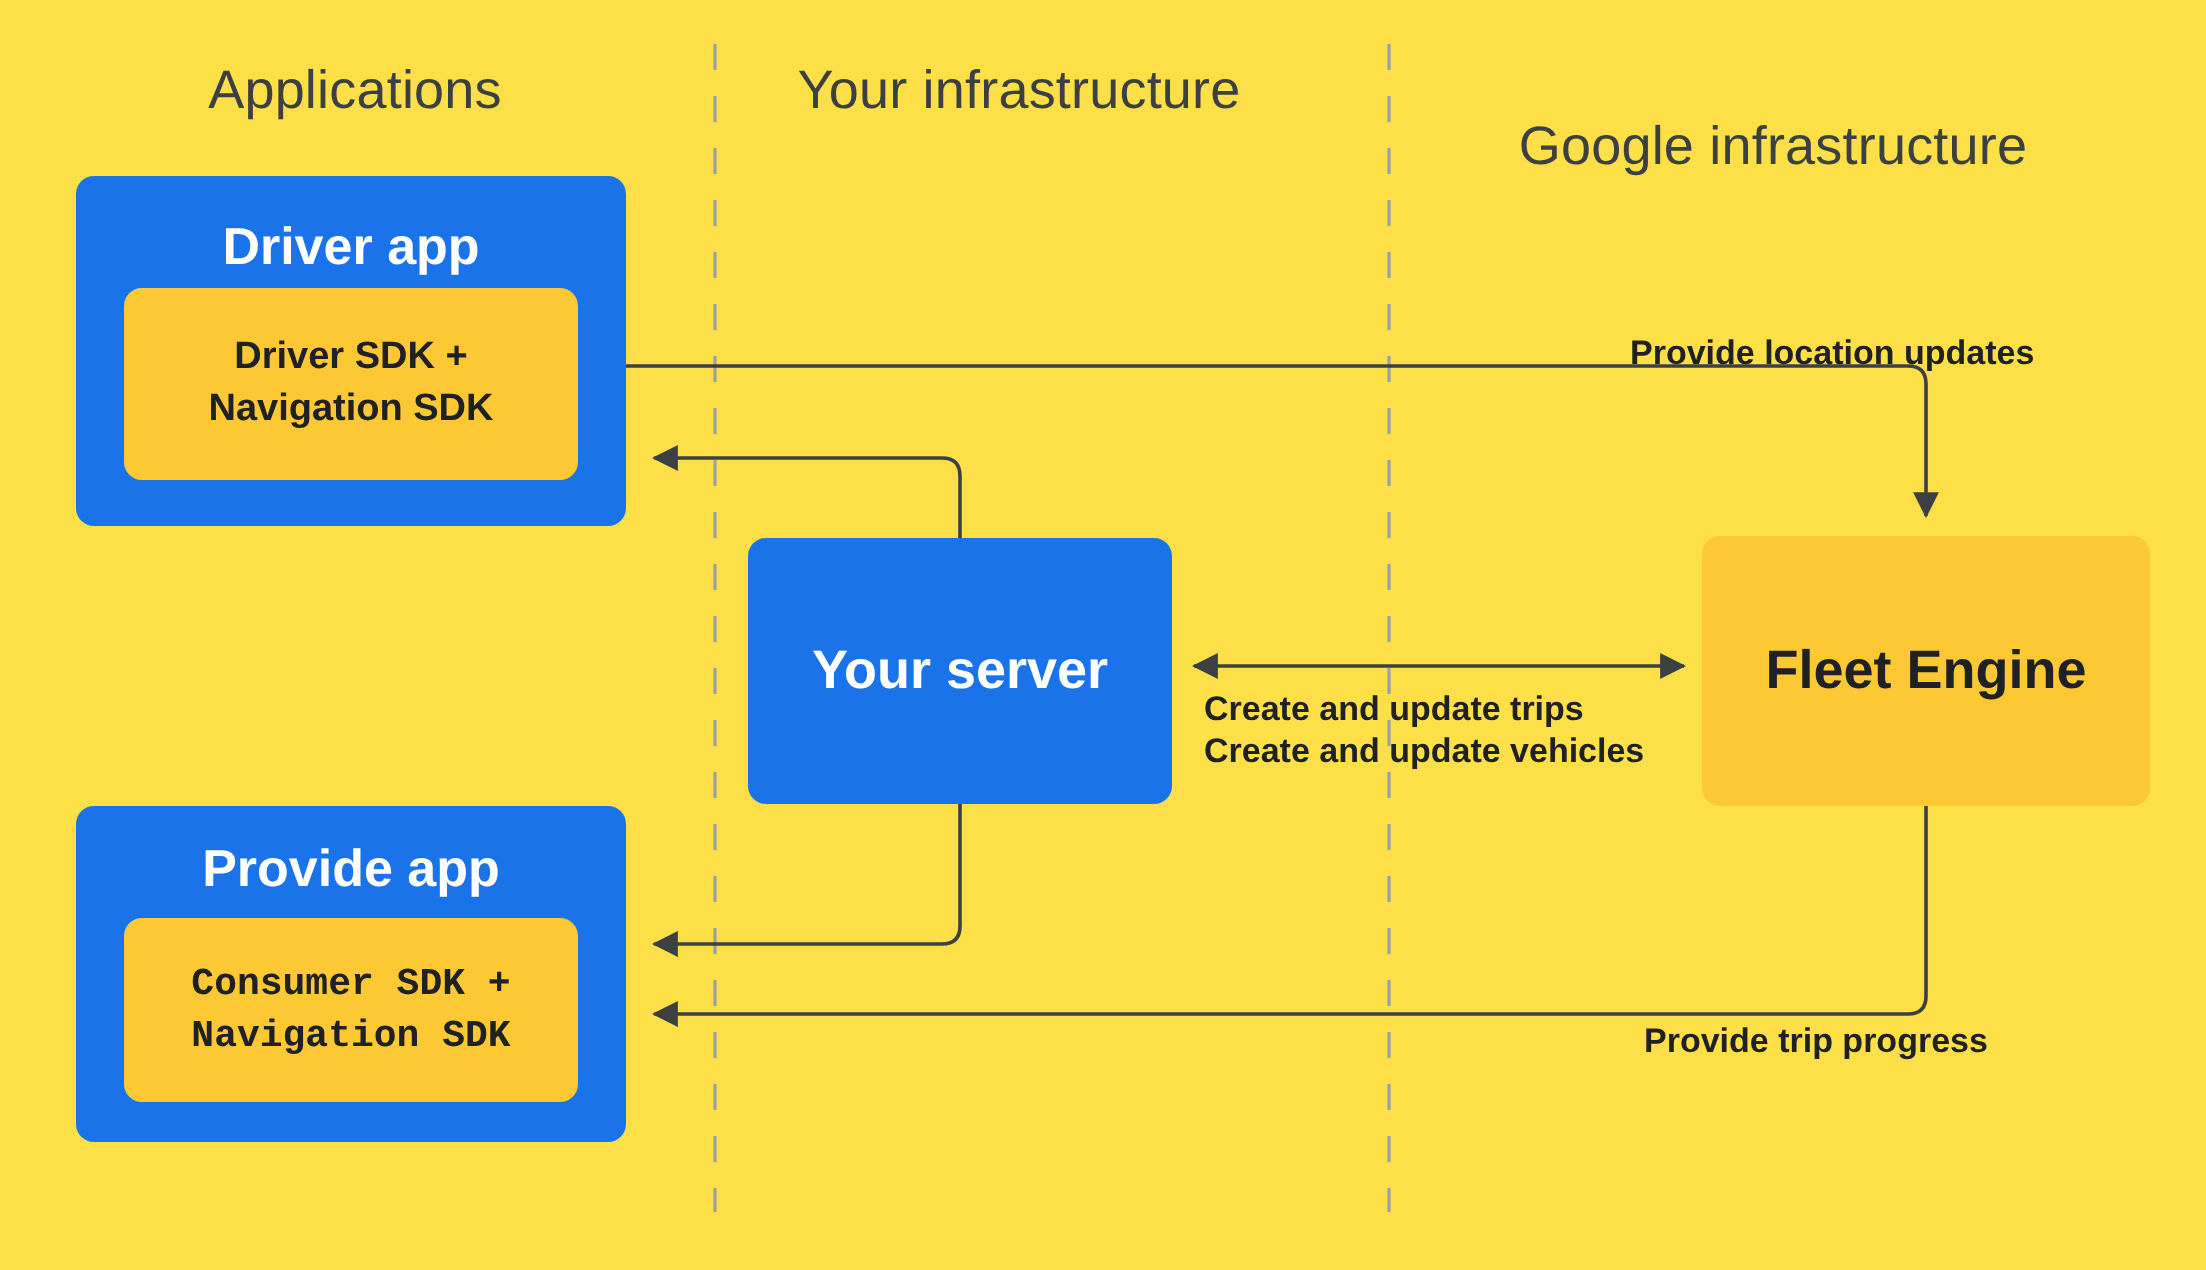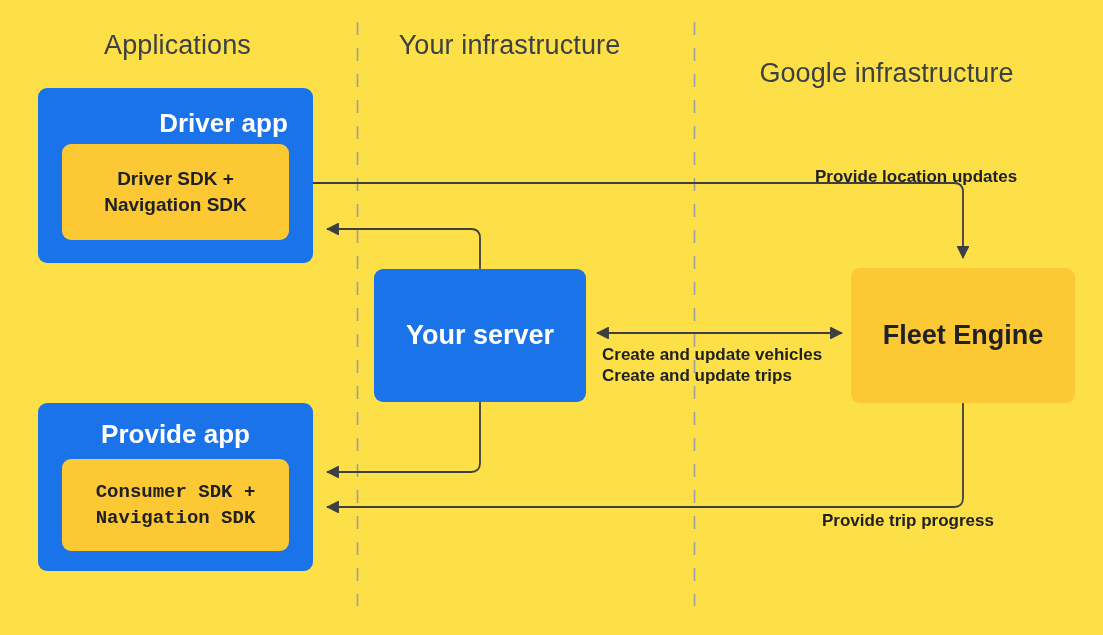--- a/index.html
+++ b/index.html
@@ -69,21 +69,21 @@
     line-height: 26px;
     text-align: center;
     display: flex;
     align-items: center;
     justify-content: center;
     box-sizing: border-box;
   }
   .sdk-box span { display: block; }
 
   #box-driver-app   { left: 38px;  top: 88px;  width: 275px; height: 175px; }
-  #box-driver-app .app-title { top: 20px; padding-left: 48px; }
+  #box-driver-app .app-title { top: 20px; }
   #box-driver-sdk   { left: 24px;  top: 56px;  width: 227px; height: 96px; }
 
   #box-consumer-app { left: 38px;  top: 403px; width: 275px; height: 168px; }
   #box-consumer-app .app-title { top: 16px; }
   #box-consumer-sdk { left: 24px;  top: 56px;  width: 227px; height: 92px; font-family: Liberation Mono, monospace; }
 
   
   #box-your-server {
     position: absolute;
     left: 374px;
@@ -191,19 +191,19 @@
     </div>
   </div>
 
   <div id="box-your-server">Your server</div>
 
   <div id="box-fleet-engine">Fleet Engine</div>
 
   <div class="edge-label" id="label-location-updates">Provide location updates</div>
 
   <div class="edge-label" id="label-create-update">
+    <div>Create and update trips</div>
     <div>Create and update vehicles</div>
-    <div>Create and update trips</div>
   </div>
 
   <div class="edge-label" id="label-trip-progress">Provide trip progress</div>
 
 </div>
 
 </body></html>

